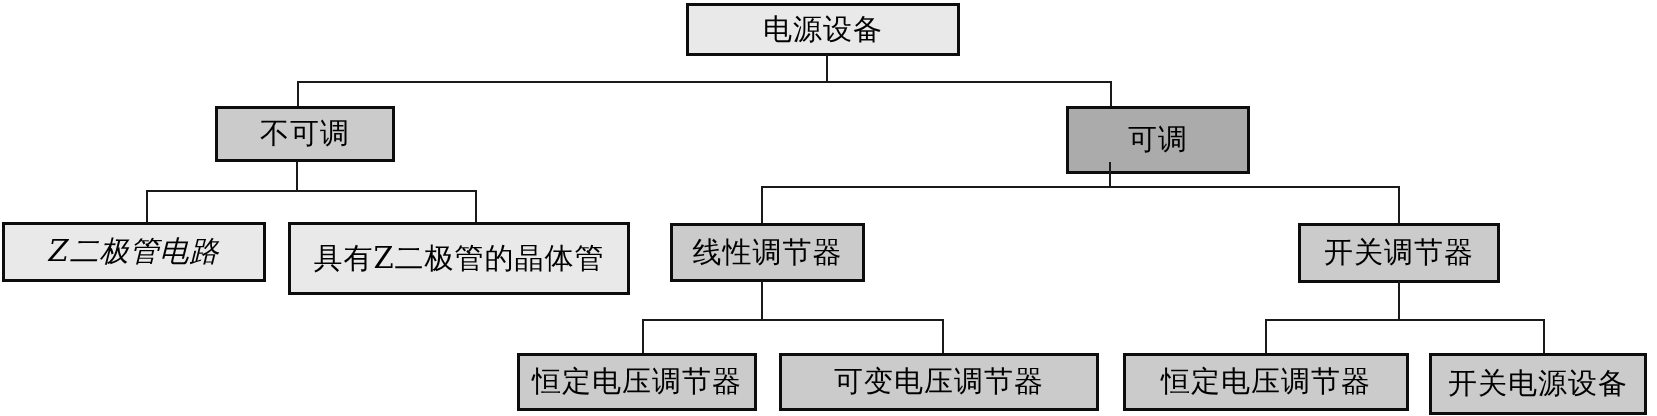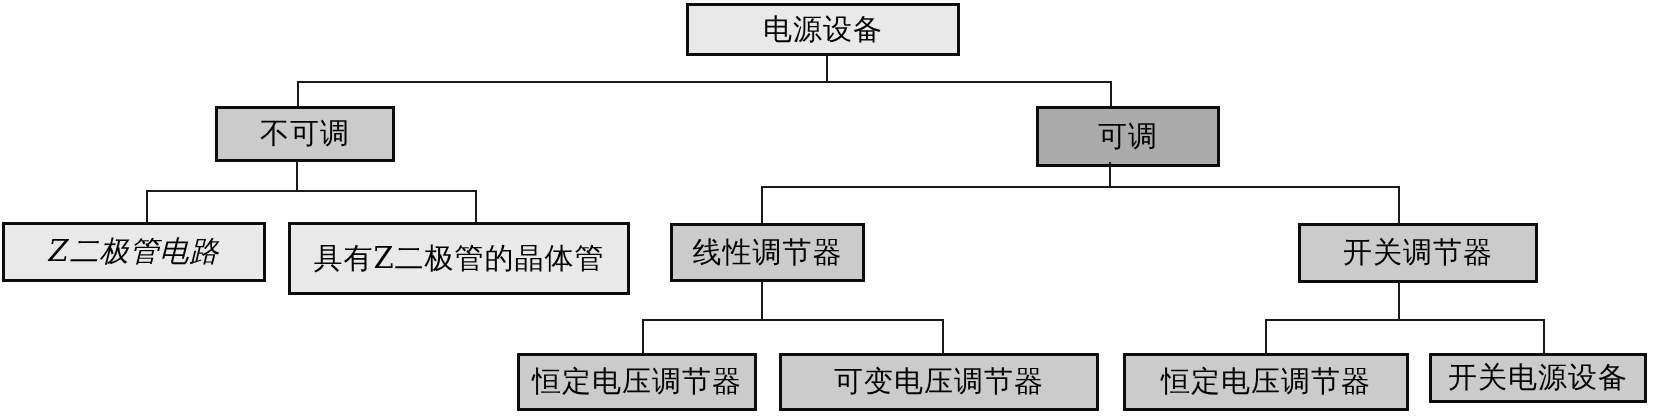--- a/index.html
+++ b/index.html
@@ -38,37 +38,37 @@
 </style>
 </head>
 <body>
 
 <div id="diagram">
 
   <div class="node fill-light" style="left:686px; top:3px; width:274px; height:53px;">电源设备</div>
 
   <div class="node fill-medium" style="left:207px; top:106px; width:180px; height:56px;margin-left:8px;">不可调</div>
 
-  <div class="node fill-dark" style="left:1036px; top:106px; width:184px; height:61px;">可调</div>
+  <div class="node fill-dark" style="left:1066px; top:106px; width:184px; height:68px;">可调</div>
 
   <div class="node fill-light" style="left:2px; top:222px; width:264px; height:60px;font-style:italic;">Z二极管电路</div>
 
   <div class="node fill-light" style="left:288px; top:222px; width:342px; height:73px;">具有Z二极管的晶体管</div>
 
   <div class="node fill-medium" style="left:670px; top:223px; width:195px; height:59px;">线性调节器</div>
 
-  <div class="node fill-medium" style="left:1298px; top:223px; width:240px; height:60px;">开关调节器</div>
+  <div class="node fill-medium" style="left:1298px; top:223px; width:202px; height:60px;">开关调节器</div>
 
   <div class="node fill-medium" style="left:779px; top:353px; width:320px; height:58px;">可变电压调节器</div>
 
   <div class="node fill-medium" style="left:517px; top:353px; width:240px; height:58px;">恒定电压调节器</div>
 
   <div class="node fill-medium" style="left:1123px; top:353px; width:286px; height:58px;">恒定电压调节器</div>
 
-  <div class="node fill-medium" style="left:1429px; top:353px; width:218px; height:50px;">开关电源设备</div>
+  <div class="node fill-medium" style="left:1429px; top:353px; width:218px; height:62px;">开关电源设备</div>
 
   <div class="line" style="left:826px; top:55px;  width:2px;   height:28px;"></div>
   <div class="line" style="left:297px; top:81px;  width:815px; height:2px;"></div>
   <div class="line" style="left:297px; top:81px;  width:2px;   height:25px;"></div>
   <div class="line" style="left:1110px;top:81px;  width:2px;   height:25px;"></div>
 
   <div class="line" style="left:296px; top:162px; width:2px;   height:30px;"></div>
   <div class="line" style="left:146px; top:190px; width:331px; height:2px;"></div>
   <div class="line" style="left:146px; top:190px; width:2px;   height:32px;"></div>
   <div class="line" style="left:475px; top:190px; width:2px;   height:32px;"></div>

